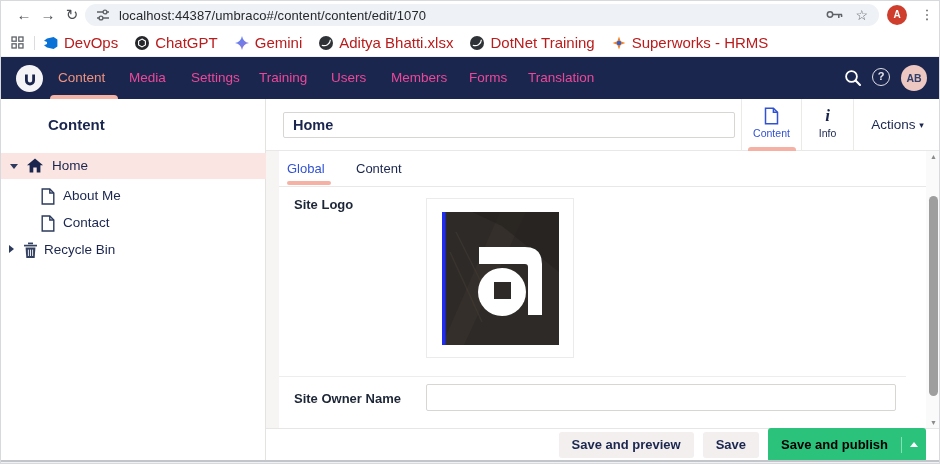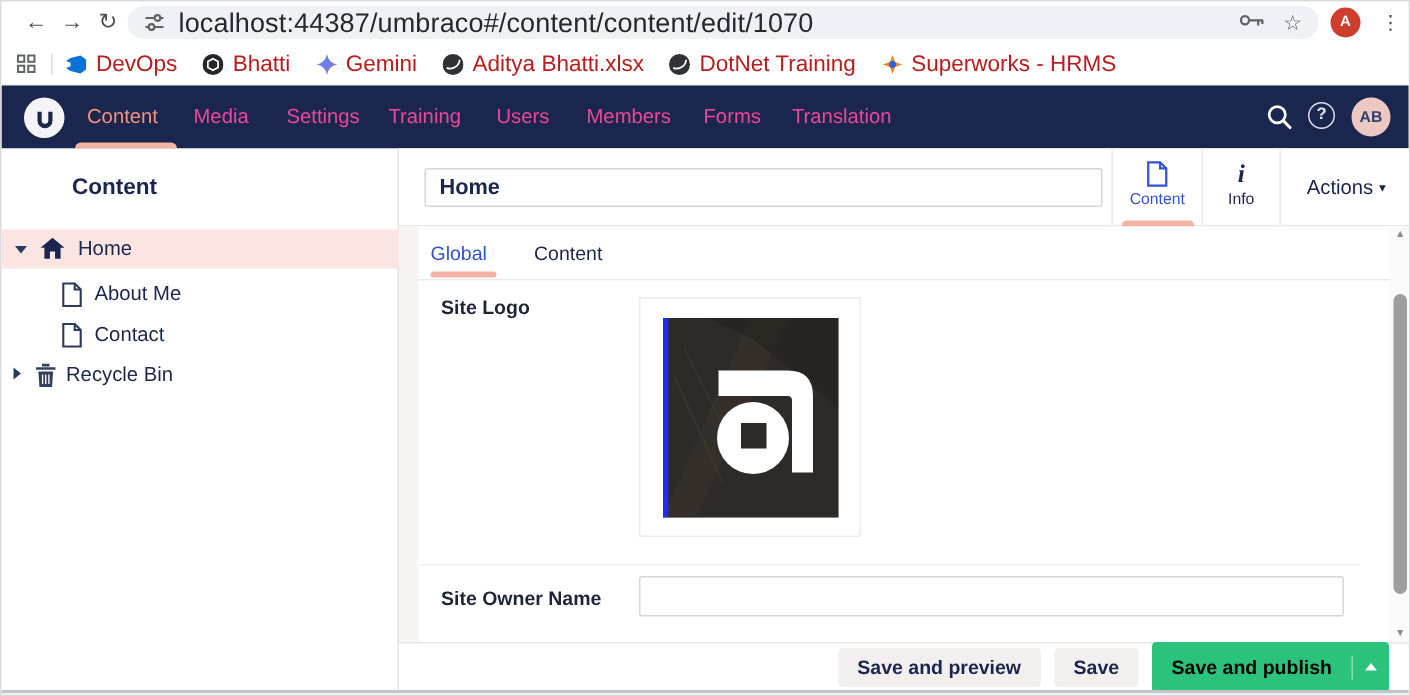--- a/index.html
+++ b/index.html
@@ -8,21 +8,21 @@
   .window { position:relative; width:940px; height:464px; background:#fff; overflow:hidden;
             border:1px solid #d7d9dc; }
 
   
   .chrome { position:absolute; left:0; top:0; width:940px; height:28px; background:#ffffff; }
   .chrome .navbtn { position:absolute; top:2px; width:24px; height:24px; text-align:center;
                     line-height:24px; font-size:15px; color:#4c4f53; cursor:pointer; }
   .omnibox { position:absolute; left:84px; top:3px; width:794px; height:22px; background:#eef1f5;
              border-radius:11px; display:flex; align-items:center; }
   .omnibox .tune { margin-left:11px; display:flex; }
-  .omnibox .url { margin-left:9px; font-size:18px; color:#26282c; letter-spacing:.1px; }
+  .omnibox .url { margin-left:9px; font-size:13px; color:#26282c; letter-spacing:.1px; }
   .omni-right { position:absolute; right:11px; top:0; height:22px; display:flex; align-items:center; gap:11px; }
   .star { font-size:14px; color:#5f6368; line-height:22px; }
   .chrome-avatar { position:absolute; left:886px; top:4px; width:20px; height:20px; border-radius:50%;
                    background:#cf3e2d; color:#fff; font-size:10px; font-weight:bold; text-align:center;
                    line-height:20px; }
   .kebab { position:absolute; left:917px; top:2px; width:18px; text-align:center; font-size:13px;
            color:#43464a; line-height:24px; letter-spacing:0; }
 
   
   .bookmarks { position:absolute; left:0; top:28px; width:940px; height:28px; background:#fff;
@@ -170,21 +170,21 @@
       <svg width="14" height="14" viewBox="0 0 14 14">
           <path d="M0 4.7 L3 2.6 L9.6 1 V13 L3 11.4 L0 9.3 L3 8.1 V5.9 Z M9.6 1 L13.4 3.6 V10.4 L9.6 13 Z" fill="#0a72d6"></path>
         </svg>
       <span>DevOps</span>
     </span>
     <span class="bookmark">
       <svg width="14" height="14" viewBox="0 0 14 14">
           <circle cx="7" cy="7" r="7" fill="#26272b"></circle>
           <polygon points="7,3.1 10.4,5.05 10.4,8.95 7,10.9 3.6,8.95 3.6,5.05" fill="none" stroke="#fff" stroke-width="1.15"></polygon>
         </svg>
-      <span>Bhatti</span>
+      <span>ChatGPT</span>
     </span>
     <span class="bookmark">
       <svg width="14" height="14" viewBox="0 0 14 14">
           <defs>
             <linearGradient id="gm" x1="0" y1="0" x2="1" y2="1">
               <stop offset="0" stop-color="#4e86ff"></stop>
               <stop offset="1" stop-color="#9b72cb"></stop>
             </linearGradient>
           </defs>
           <path d="M7 0 C7.8 4 10 6.2 14 7 C10 7.8 7.8 10 7 14 C6.2 10 4 7.8 0 7 C4 6.2 6.2 4 7 0 Z" fill="url(#gm)"></path>

